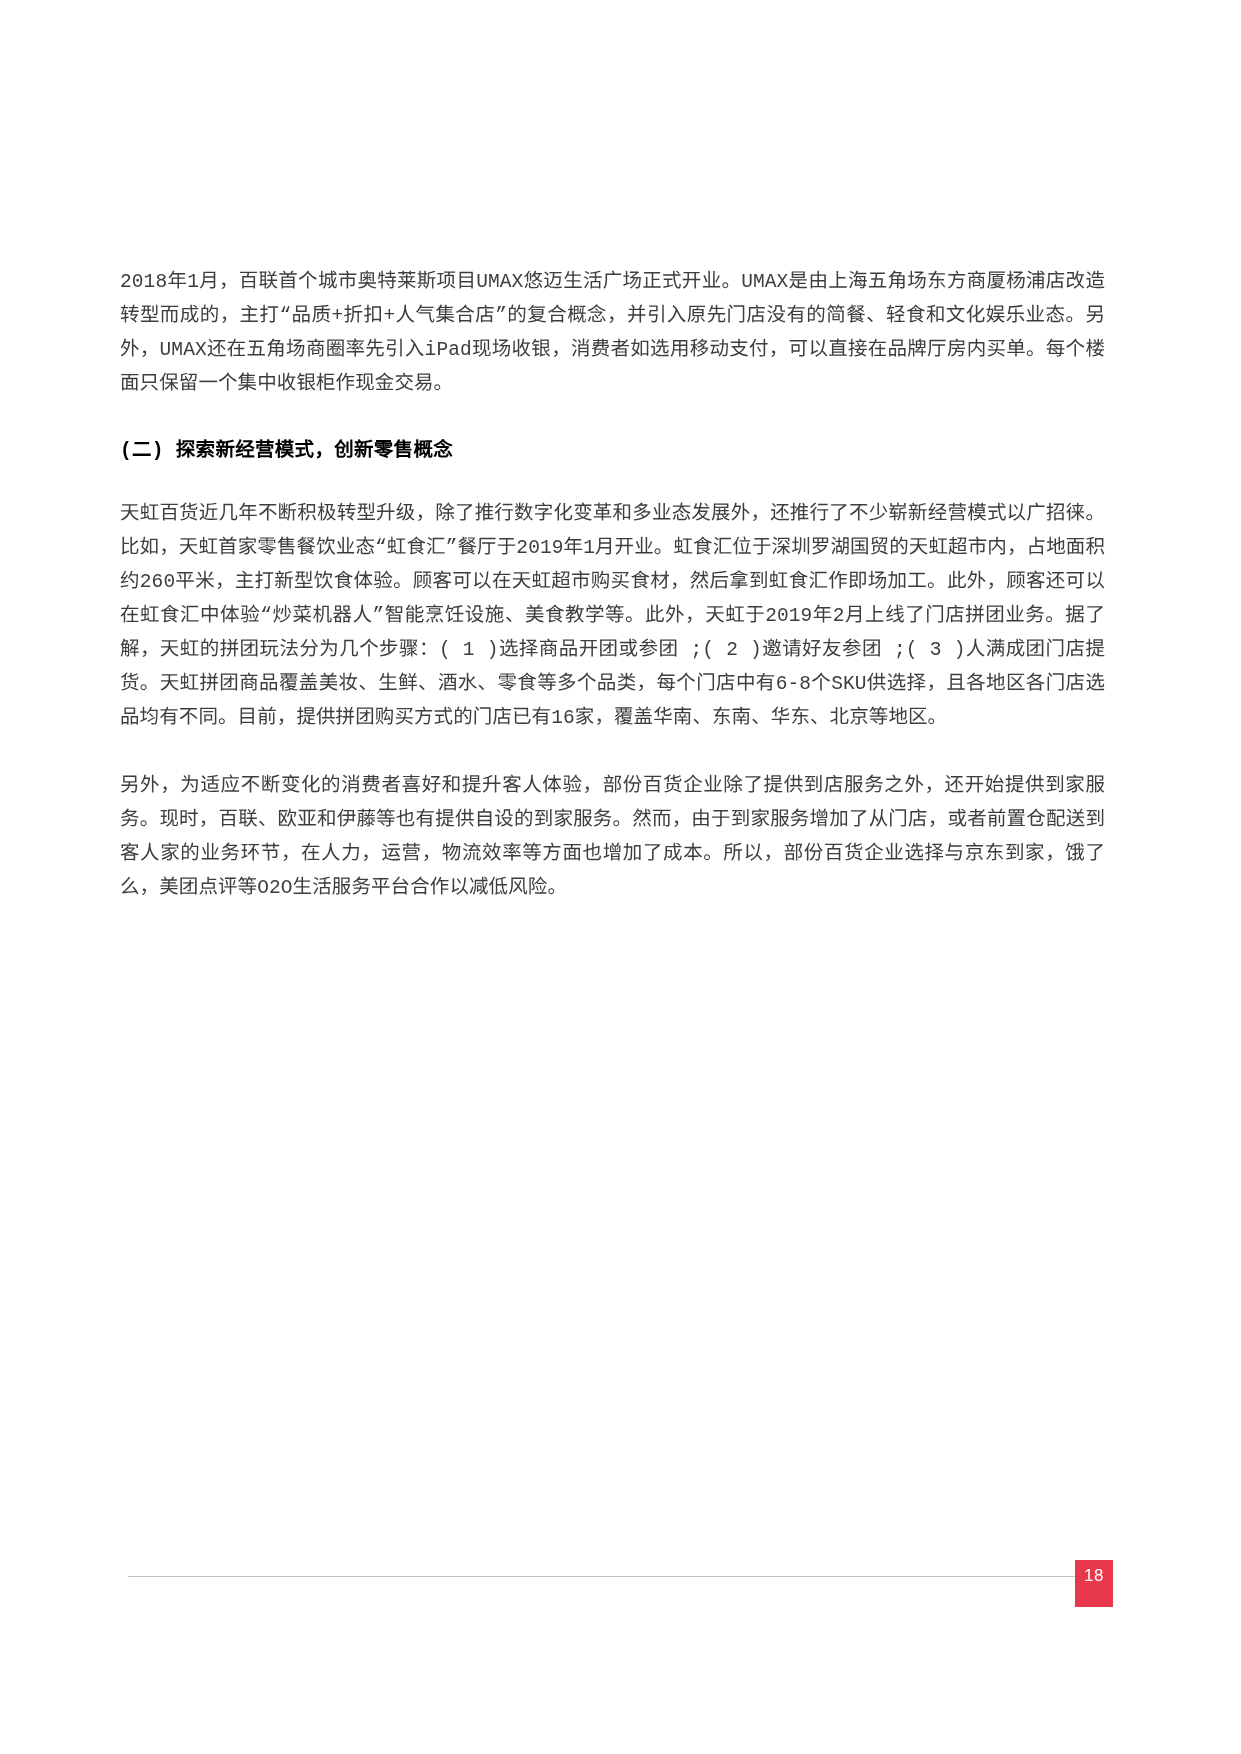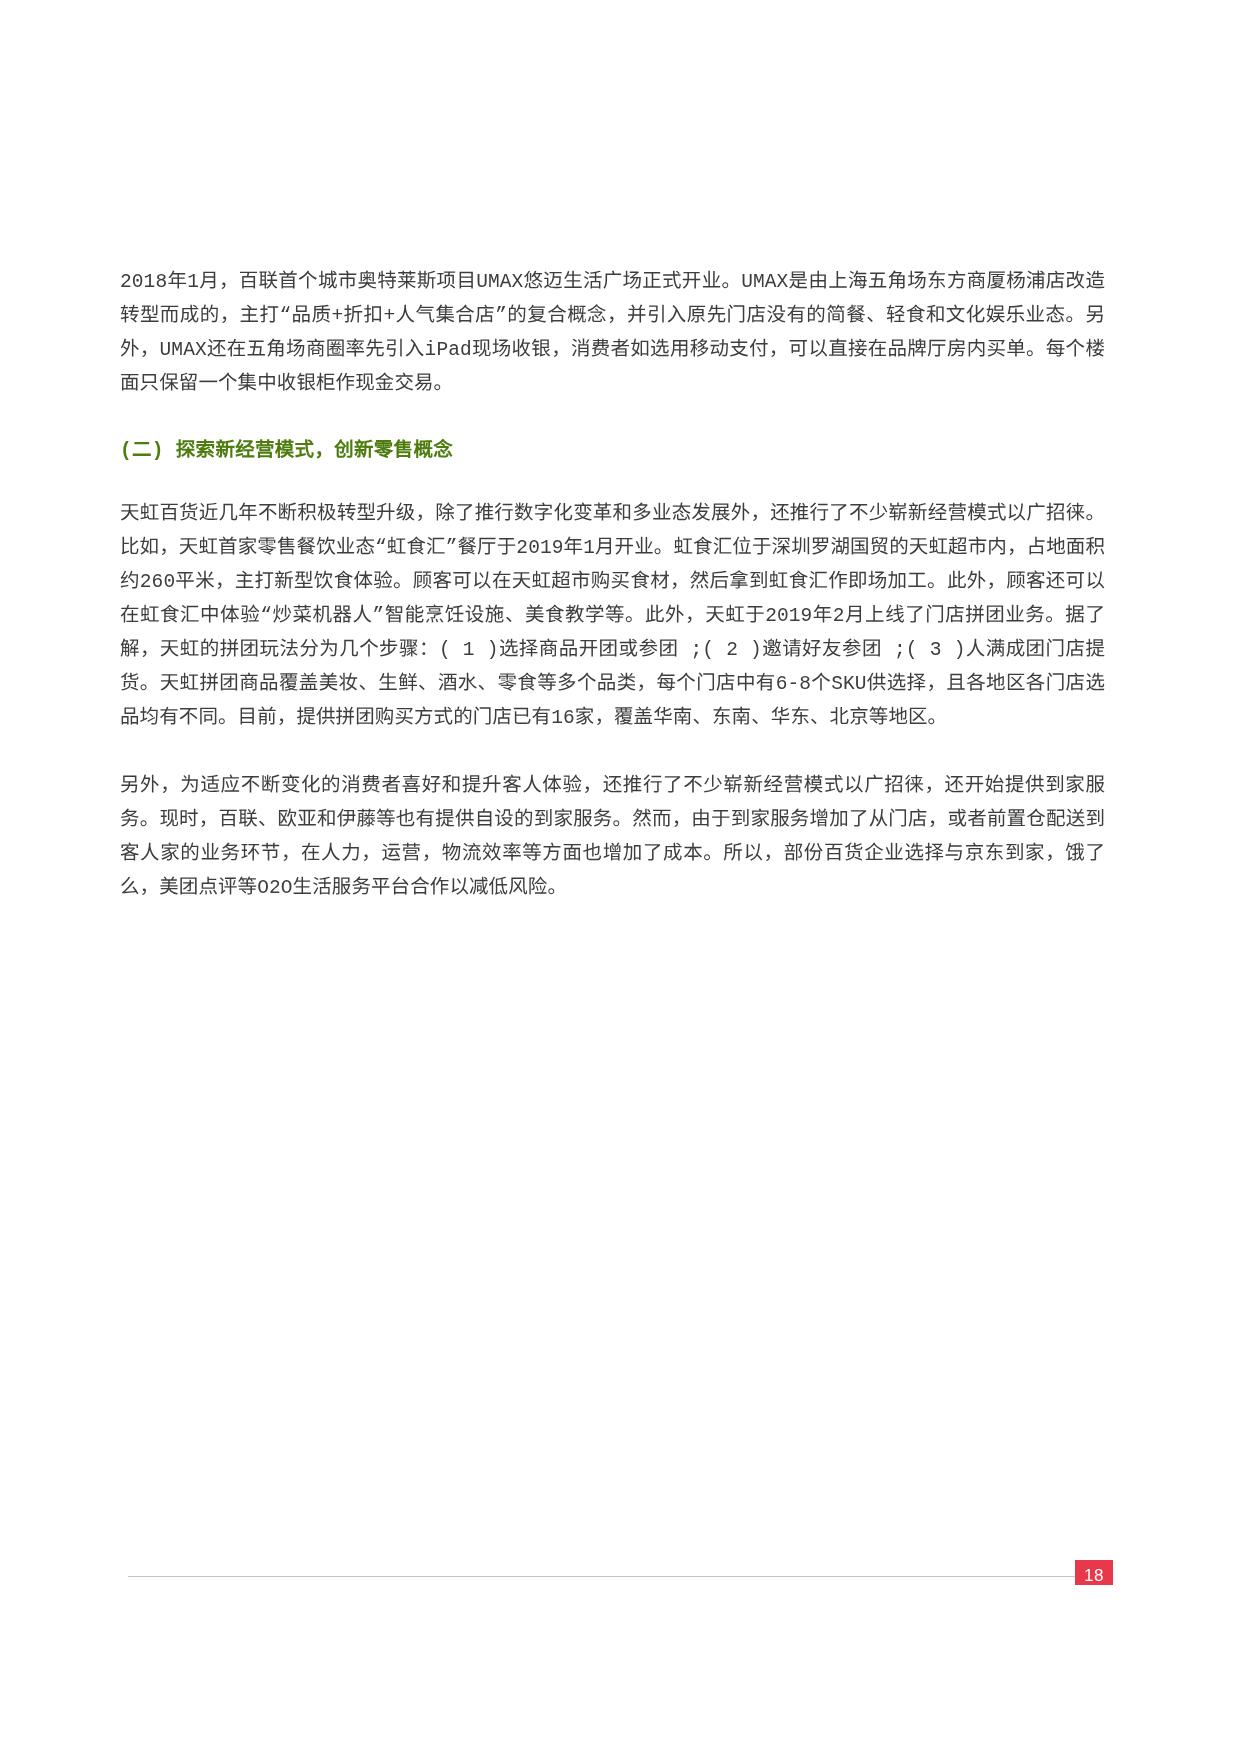--- a/index.html
+++ b/index.html
@@ -68,21 +68,21 @@
     text-justify: inter-ideograph;
     letter-spacing: 0.1px;
     word-break: break-all;
   }
 
   h2.section-heading {
     margin: 6px 0 30px 0;
     font-size: 19.5px;
     line-height: 32px;
     font-weight: bold;
-    color: #4d7c0f;
+    color: #000000;
     letter-spacing: 0.3px;
   }
 
   .gap-before-heading { margin-bottom: 46px; }
   .tight { margin-bottom: 30px; }
 
   
   .page-footer {
     position: absolute;
     left: 128px;
@@ -96,21 +96,21 @@
     right: 0;
     top: 16px;
     height: 1px;
     background: #c4c4c4;
   }
   .page-number-badge {
     position: absolute;
     right: 0;
     top: 0;
     min-width: 38px;
-    height: 25px;
+    height: 47px;
     background: #e8394c;
     color: #ffffff;
     font-size: 17px;
     line-height: 32px;
     text-align: center;
     padding: 0 6px;
     box-sizing: border-box;
     letter-spacing: 0.5px;
   }
 </style>
@@ -123,21 +123,21 @@
   <div class="content">
 
     <p class="body-text">2018年1月，百联首个城市奥特莱斯项目UMAX悠迈生活广场正式开业。UMAX是由上海五角场东方商厦杨浦店改造转型而成的，主打“品质+折扣+人气集合店”的复合概念，并引入原先门店没有的简餐、轻食和文化娱乐业态。另外，UMAX还在五角场商圈率先引入iPad现场收银，消费者如选用移动支付，可以直接在品牌厅房内买单。每个楼面只保留一个集中收银柜作现金交易。</p>
 
 
     <h2 class="section-heading">(二) 探索新经营模式，创新零售概念</h2>
 
 
     <p class="body-text tight">天虹百货近几年不断积极转型升级，除了推行数字化变革和多业态发展外，还推行了不少崭新经营模式以广招徕。比如，天虹首家零售餐饮业态“虹食汇”餐厅于2019年1月开业。虹食汇位于深圳罗湖国贸的天虹超市内，占地面积约260平米，主打新型饮食体验。顾客可以在天虹超市购买食材，然后拿到虹食汇作即场加工。此外，顾客还可以在虹食汇中体验“炒菜机器人”智能烹饪设施、美食教学等。此外，天虹于2019年2月上线了门店拼团业务。据了解，天虹的拼团玩法分为几个步骤：( 1 )选择商品开团或参团 ;( 2 )邀请好友参团 ;( 3 )人满成团门店提货。天虹拼团商品覆盖美妆、生鲜、酒水、零食等多个品类，每个门店中有6-8个SKU供选择，且各地区各门店选品均有不同。目前，提供拼团购买方式的门店已有16家，覆盖华南、东南、华东、北京等地区。</p>
 
-    <p class="body-text">另外，为适应不断变化的消费者喜好和提升客人体验，还推行了不少崭新经营模式以广招徕，还开始提供到家服务。现时，百联、欧亚和伊藤等也有提供自设的到家服务。然而，由于到家服务增加了从门店，或者前置仓配送到客人家的业务环节，在人力，运营，物流效率等方面也增加了成本。所以，部份百货企业选择与京东到家，饿了么，美团点评等O2O生活服务平台合作以减低风险。</p>
+    <p class="body-text">另外，为适应不断变化的消费者喜好和提升客人体验，部份百货企业除了提供到店服务之外，还开始提供到家服务。现时，百联、欧亚和伊藤等也有提供自设的到家服务。然而，由于到家服务增加了从门店，或者前置仓配送到客人家的业务环节，在人力，运营，物流效率等方面也增加了成本。所以，部份百货企业选择与京东到家，饿了么，美团点评等O2O生活服务平台合作以减低风险。</p>
 
   </div>
 
   <div class="page-footer">
     <div class="footer-rule"></div>
     <div class="page-number-badge">18</div>
   </div>
 
 </div>
 

